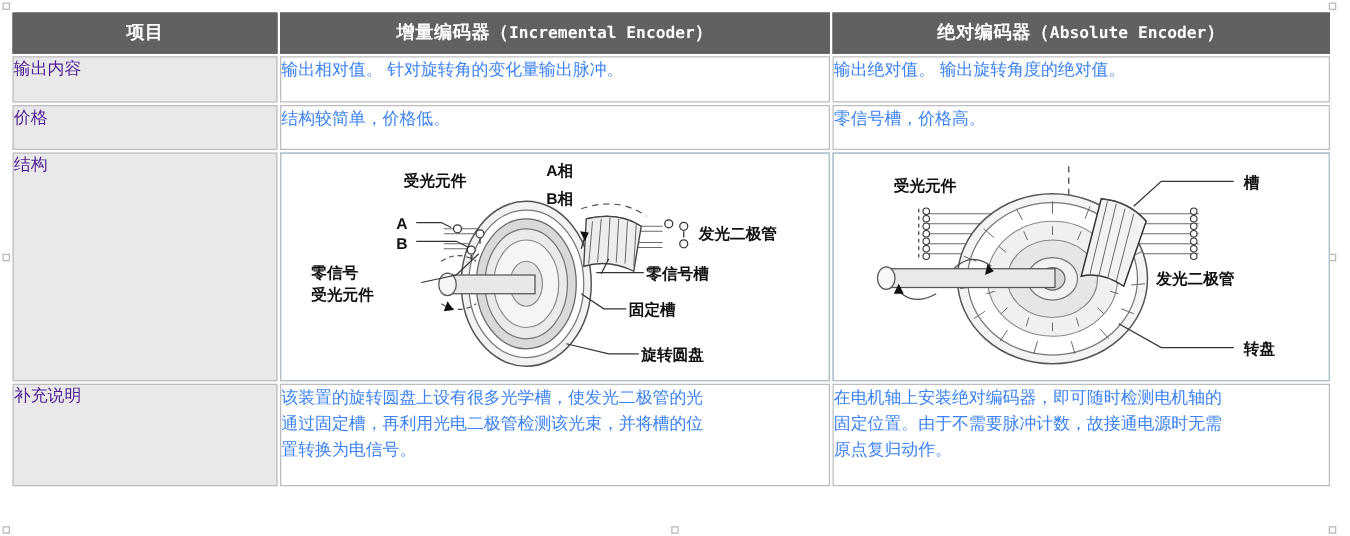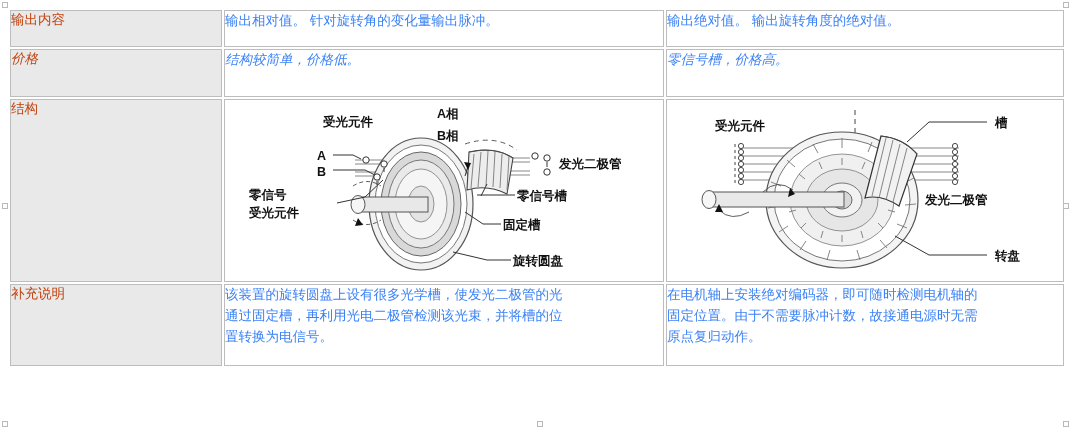--- a/index.html
+++ b/index.html
@@ -56,42 +56,42 @@
     height: 31px;
     line-height: 31px;
     letter-spacing: .5px;
     white-space: nowrap;
   }
   tr.head th .en { font-family: "DejaVu Sans Mono", "Liberation Mono", monospace; font-size: 13px; letter-spacing: 0; }
 
   
   td.label {
     background: #e9e9e9;
-    color: #c2410c;
+    color: #4c1d95;
     font-size: 13.5px;
     padding: 8px 0 0 8px;
   }
 
   
   td.body {
     background: #ffffff;
     color: #3b82f6;
     font-size: 13.5px;
     line-height: 1.55;
     padding: 7px 8px 6px 8px;
   }
   td.body .ln { display: block; white-space: nowrap; }
 
   .col1 { width: 212px; }
   .col2 { width: 440px; }
   .col3 { width: 398px; }
 
   .r1 { height: 37px; }
   .r2 { height: 37px; }
-  .r3 { height: 48px; font-style: italic; }
+  .r3 { height: 36px; }
   .r4 { height: 183px; }
   .r5 { height: 82px; }
 
   td.diagram { padding: 0; position: relative; background:#7dd3fc;text-align:right; }
   td.diagram svg { display: block; }
 
   
   .dtxt { font-family: "Liberation Sans", "DejaVu Sans", sans-serif; font-size: 12.5px; font-weight: bold; fill: #111; }
   .lead { stroke: #333; stroke-width: 1; fill: none; }
   .thin { stroke: #4a4a4a; stroke-width: 0.9; fill: none; }
@@ -111,20 +111,25 @@
   <div class="handle" style="left:1063px;top:421px;"></div>
 
   <table class="cmp">
     <colgroup>
       <col class="col1">
         <col class="col2">
         <col class="col3">
     </colgroup>
 
     <tbody>
+        <tr class="head">
+      <th><span>项目</span></th>
+      <th><span>增量编码器（</span><span class="en">Incremental Encoder</span><span>）</span></th>
+      <th><span>绝对编码器（</span><span class="en">Absolute Encoder</span><span>）</span></th>
+    </tr>
 
     <tr class="r1">
       <td class="label">输出内容</td>
       <td class="body">输出相对值。 针对旋转角的变化量输出脉冲。</td>
       <td class="body">输出绝对值。 输出旋转角度的绝对值。</td>
     </tr>
 
 
     <tr class="r3">
       <td class="label">价格</td>

